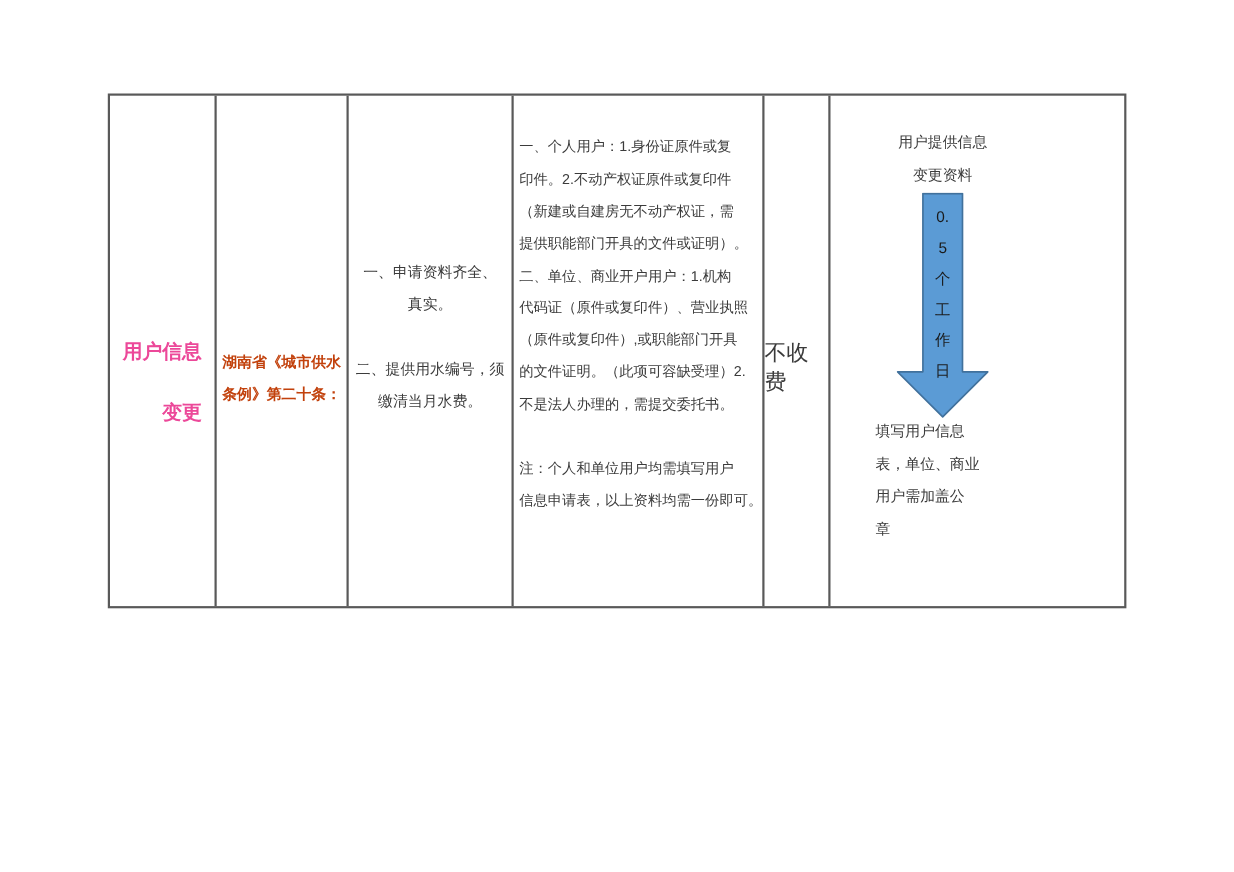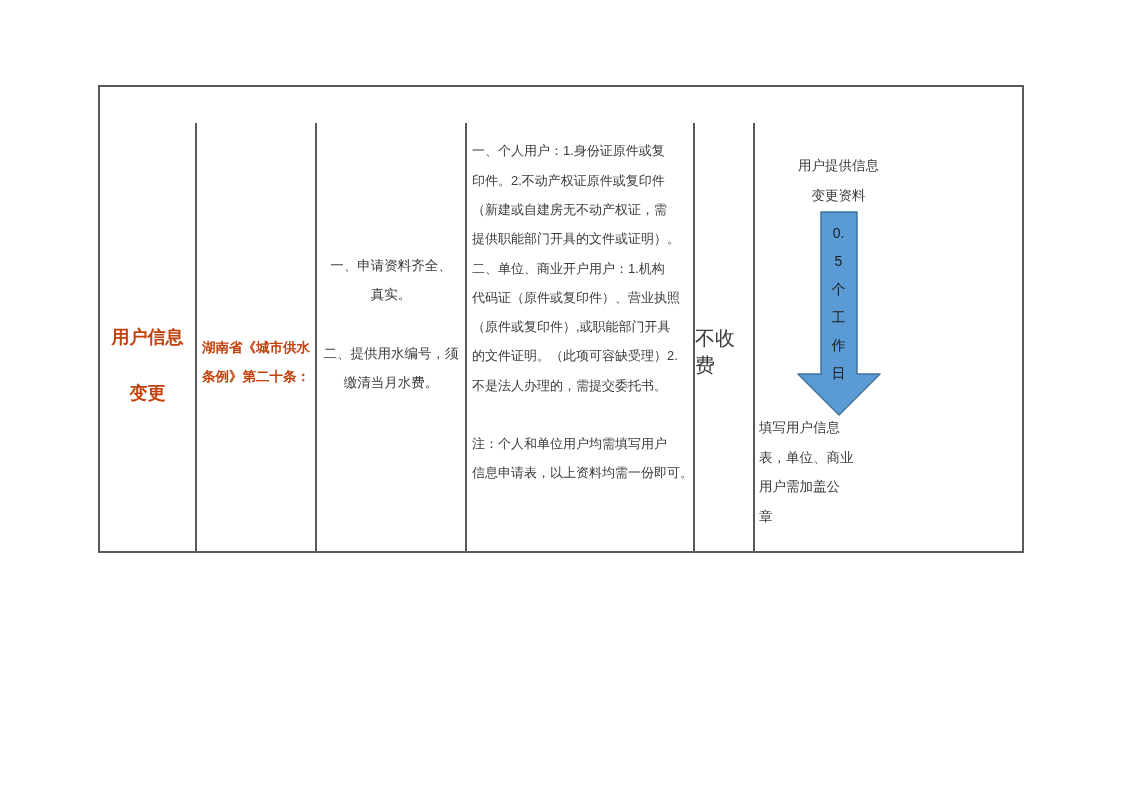--- a/index.html
+++ b/index.html
@@ -30,33 +30,32 @@
   }
   .cell {
     box-sizing: border-box;
     border-right: 2px solid #595959;
     display: flex;
     flex-direction: column;
     align-items: center;
     justify-content: center;
     overflow: hidden;
     position: relative;
-    margin-top: 36px;
   }
-  .cell:last-child { border-right: none; }
+  .cell:last-child { border-right: none; padding-left: 37px; }
 
   .pre { white-space: pre; }
 
   
   .c1 .service-name {
     font-weight: bold;
-    color: #c2410c;
+    color: #ec4899;
     font-size: 18px;
     line-height: 56px;
-    text-align: center;
+    text-align: right;
     transform: translateY(28px);
   }
   
   .c2 .inner {
     text-align: center;
     font-size: 13.5px;
     line-height: 29px;
     transform: translateY(25px);
   }
   .c2 .heading { font-weight: bold; color: #c2410c; }

